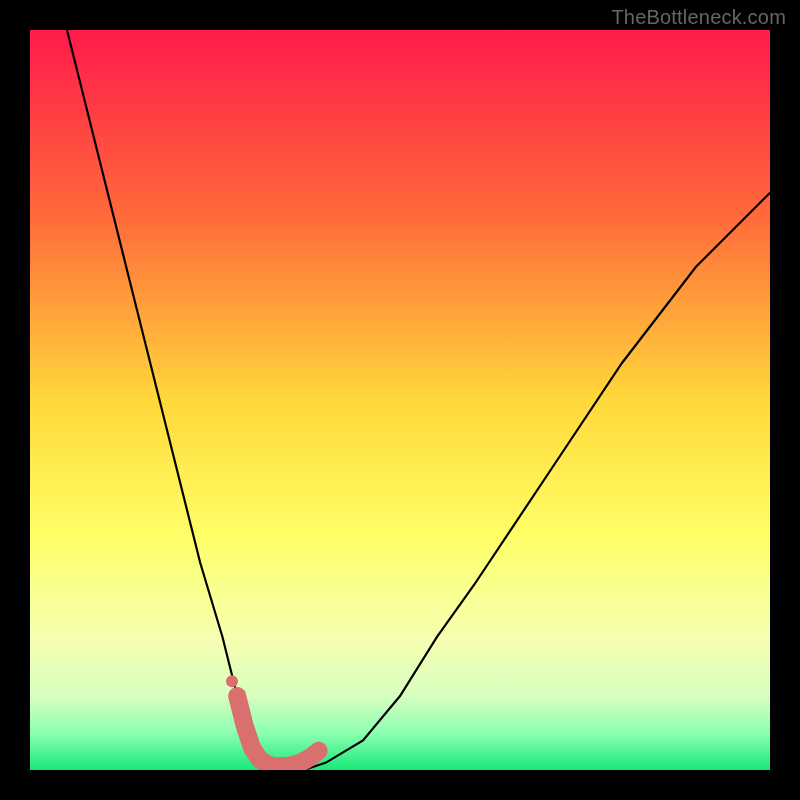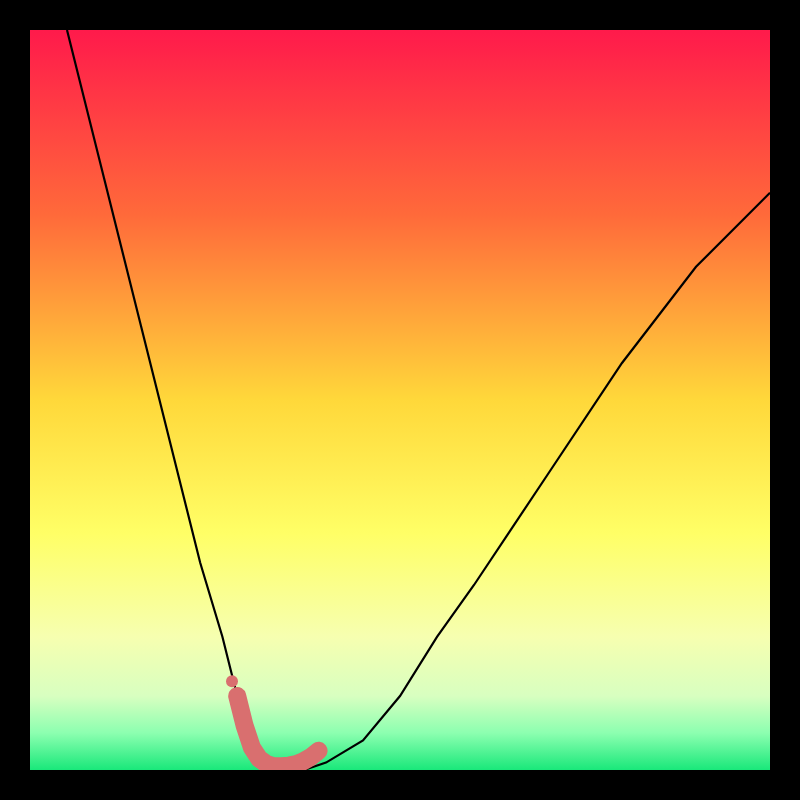--- a/index.html
+++ b/index.html
@@ -75,14 +75,15 @@
     <svg class="curve" viewBox="0 0 740 740" preserveAspectRatio="none">
       <path id="curve-path" d="M37.0 0.0 L74.0 148.0 L111.0 296.0 L148.0 444.0 L170.2 532.8 L192.4 606.8 L207.2 666.0 L222.0 710.4 L236.8 732.6 L251.6 740.0 L273.8 740.0 L296.0 732.6 L333.0 710.4 L370.0 666.0 L407.0 606.8 L444.0 555.0 L518.0 444.0 L592.0 333.0 L666.0 236.8 L740.0 162.8" fill="none" stroke="#000000" stroke-width="2.2"></path>
       <g id="markers">
           <path d="M207.2 666.0 L214.6 695.6 L222.0 717.8 L229.4 728.9 L236.8 734.1 L244.2 736.3 L251.6 736.3 L259.0 735.6 L266.4 734.1 L273.8 731.1 L281.2 726.7 L288.6 720.8" fill="none" stroke="#d96f6f" stroke-width="18" stroke-linecap="round" stroke-linejoin="round"></path>
           <circle cx="202.0" cy="651.2" r="6" fill="#d96f6f"></circle>
         </g>
     </svg>
 
   </div>
 
+  <div class="attribution">TheBottleneck.com</div>
 
 </div>
 
 </body></html>

